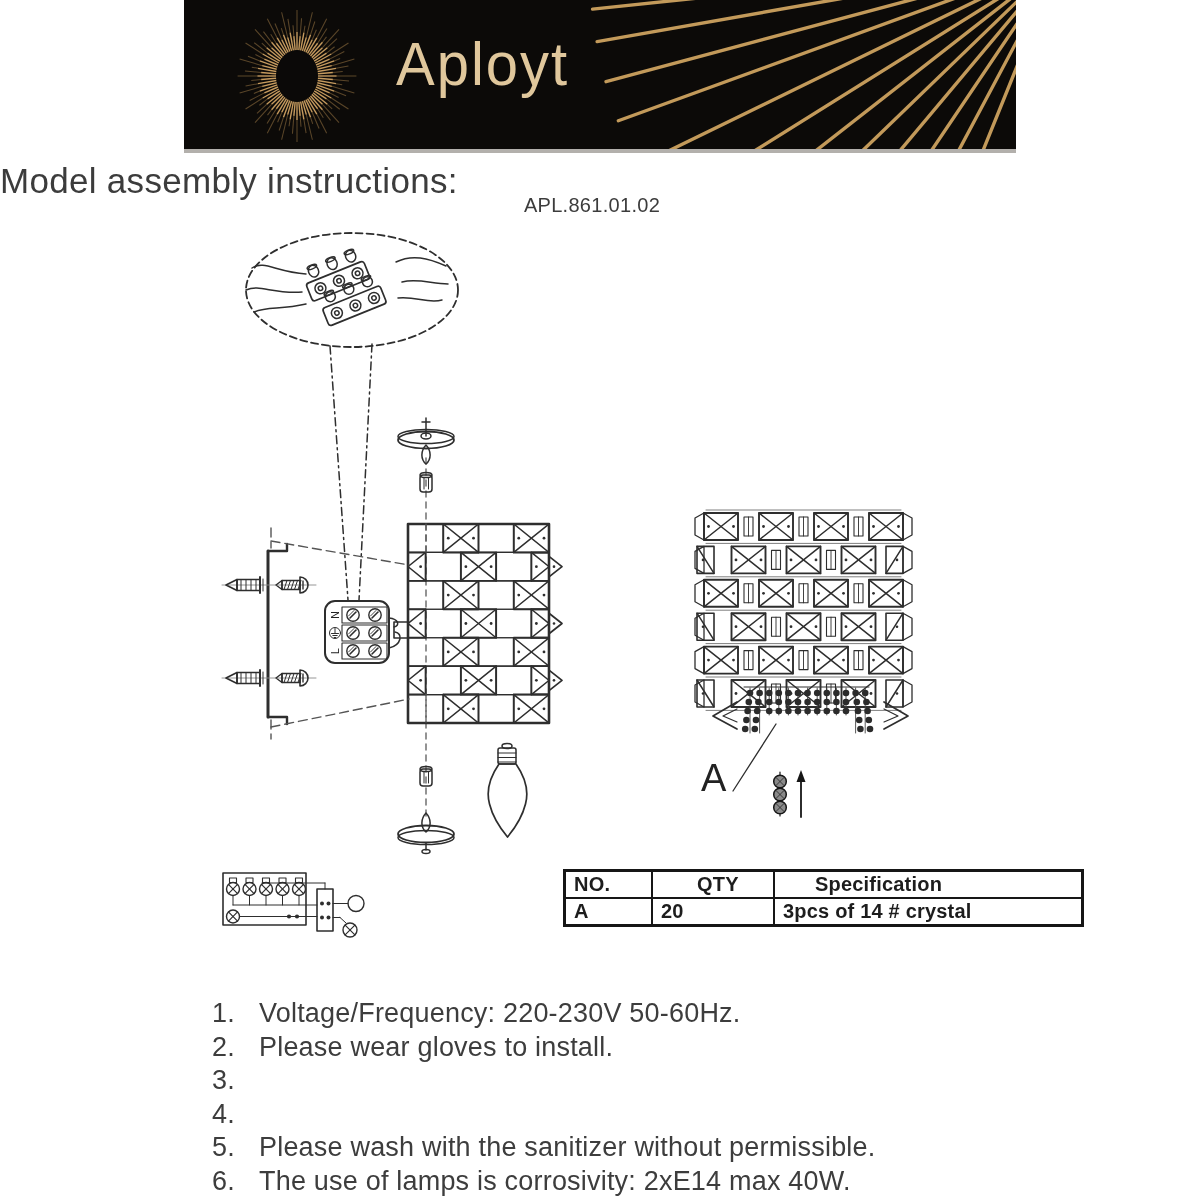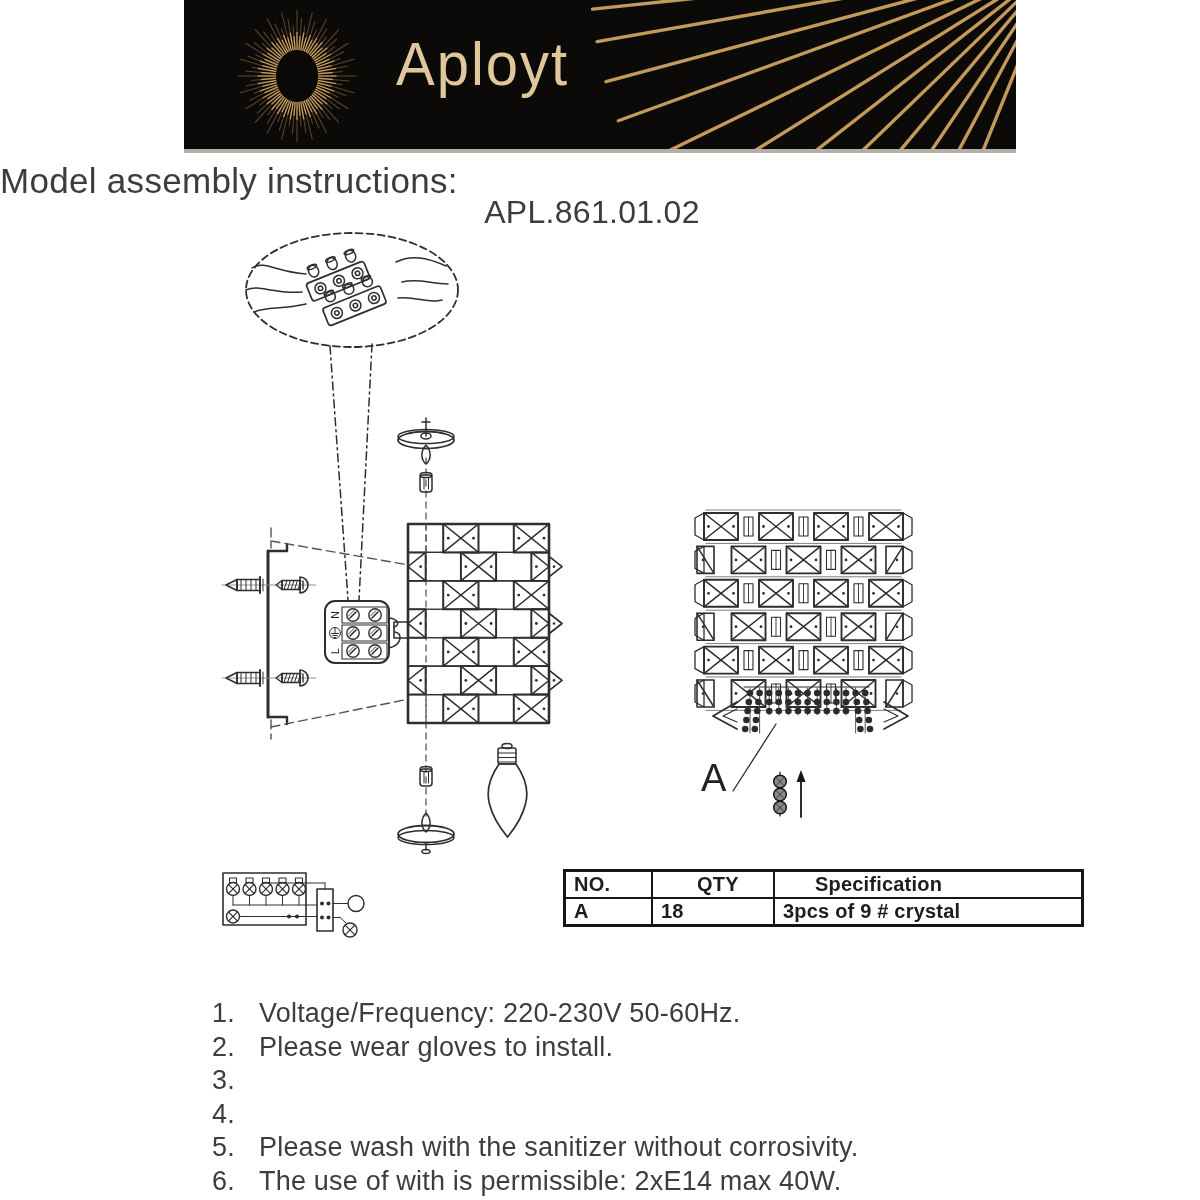--- a/index.html
+++ b/index.html
@@ -8,21 +8,21 @@
   
   .banner{position:absolute;left:184px;top:0;width:832px;height:149px;
           background:#0c0a08;overflow:hidden;border-bottom:4px solid #b3b0ac;}
   .banner svg{position:absolute;left:0;top:0;}
   .brand{position:absolute;left:212px;top:30px;font-size:58px;color:#e0c79c;
          letter-spacing:2px;font-weight:400;transform:scaleY(1.05);}
   
   .title1{position:absolute;left:0;right:0;top:161px;text-align:left;
           font-size:35px;color:#3c3c3c;letter-spacing:.3px;}
   .title2{position:absolute;left:0;right:16px;top:194px;text-align:center;
-          font-size:32px;color:#3c3c3c;letter-spacing:.3px;}
+          font-size:20px;color:#3c3c3c;letter-spacing:.3px;}
   
   #diagram{position:absolute;left:0;top:0;}
   .a-label{position:absolute;left:701px;top:757px;font-size:38px;color:#222;}
   
   .parts-table{position:absolute;left:563px;top:869px;border-collapse:collapse;
                color:#1d1d1d;font-size:20px;font-weight:600;letter-spacing:.2px;
                border:3px solid #161616;}
   .parts-table td{border:2px solid #161616;padding:1px 0 1px 8px;text-align:left;}
   .parts-table tr{height:21px;}
   .parts-table .c1{width:77px;} .parts-table .c2{width:76px;padding-left:44px;} .parts-table .c3{width:266px;padding-left:40px;}
@@ -785,22 +785,22 @@
 
   <table class="parts-table">
     <tbody>
         <tr>
       <td class="c1">NO.</td>
       <td class="c2">QTY</td>
       <td class="c3">Specification</td>
     </tr>
     <tr>
       <td>A</td>
-      <td>18</td>
-      <td>3pcs of 9 # crystal</td>
+      <td>20</td>
+      <td>3pcs of 14 # crystal</td>
     </tr>
   </tbody>
     </table>
 
   <div class="instructions">
     <div class="inst-row">
       <span class="inst-num">1.</span>
       <span>Voltage/Frequency: 220-230V 50-60Hz.</span>
       </div>
     <div class="inst-row">
@@ -808,20 +808,20 @@
       <span>Please wear gloves to install.</span>
       </div>
     <div class="inst-row">
       <span class="inst-num">3.</span>
       </div>
     <div class="inst-row">
       <span class="inst-num">4.</span>
       </div>
     <div class="inst-row">
       <span class="inst-num">5.</span>
-      <span>Please wash with the sanitizer without corrosivity.</span>
+      <span>Please wash with the sanitizer without permissible.</span>
       </div>
     <div class="inst-row">
       <span class="inst-num">6.</span>
-      <span>The use of with is permissible: 2xE14 max 40W.</span>
+      <span>The use of lamps is corrosivity: 2xE14 max 40W.</span>
       </div>
   </div>
 </div>
 
 </body></html>

